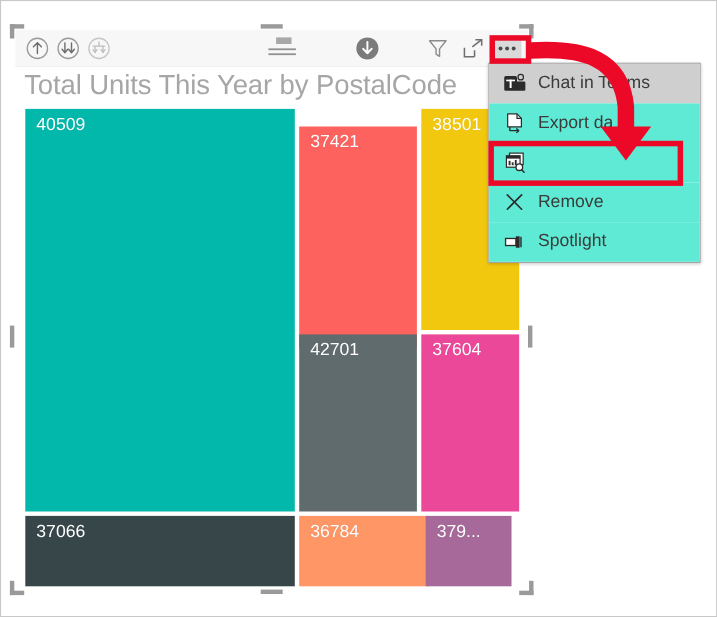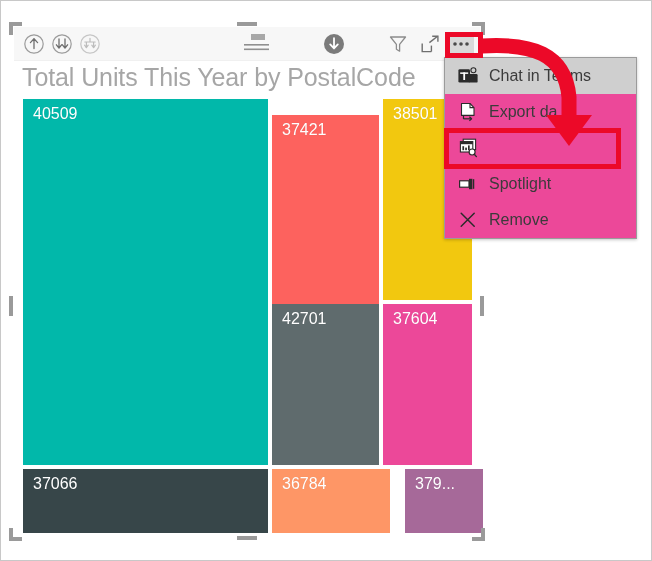--- a/index.html
+++ b/index.html
@@ -127,21 +127,21 @@
   }
   .menu-item {
     height: 36px;
     display: flex;
     align-items: center;
     padding-left: 10px;
     font-size: 16px;
     color: #3b3b3b;
     font-family: "Liberation Sans", sans-serif;
     box-sizing: border-box;
-    background: #ec4899;
+    background: #5eead4;
     white-space: nowrap;
   }
   .menu-item.hovered { background: #cfcfcf; }
   .menu-icon {
     width: 26px;
     height: 22px;
     margin-right: 8px;
     display: flex;
     align-items: center;
     justify-content: center;
@@ -261,21 +261,21 @@
       </div>
 
       <div class="tile" style="left:0px; top:370px; width:245px; height:64px; background:#374649;padding-left:35px;">
         <span class="tile-label">37066</span>
       </div>
 
       <div class="tile" style="left:249px; top:370px; width:118px; height:64px; background:#fe9666;">
         <span class="tile-label">36784</span>
       </div>
 
-      <div class="tile" style="left:382px; top:370px; width:78px; height:64px; background:#a66999;">
+      <div class="tile" style="left:364px; top:370px; width:78px; height:64px; background:#a66999;">
         <span class="tile-label">379...</span>
       </div>
     </div>
   </div>
 
   <div class="corner" style="left:8px; top:21px;">
     <i style="left:0; top:0; width:13px; height:4px;"></i>
     <i style="left:0; top:0; width:4px; height:13px;"></i>
   </div>
   <div class="corner" style="left:470px; top:21px;">
@@ -335,35 +335,35 @@
           <rect x="11" y="8.4" width="1.7" height="4.8" fill="#2b2b2b"></rect>
           <circle cx="15.1" cy="15" r="3" fill="#ffffff" stroke="#2b2b2b" stroke-width="1.2"></circle>
           <path d="M17.3 17.3 L19.4 19.6" fill="none" stroke="#2b2b2b" stroke-width="1.4" stroke-linecap="round"></path>
         </svg>
       </span>
     </div>
 
     <div class="menu-item">
       <span class="menu-icon">
         <svg width="22" height="22" viewBox="0 0 22 22">
+          <path d="M4.2 4.2 L17.2 17.2 M17.2 4.2 L4.2 17.2" fill="none" stroke="#2b2b2b" stroke-width="1.5" stroke-linecap="round"></path>
+        </svg>
+      </span>
+      <span class="menu-label">Remove</span>
+    </div>
+
+    <div class="menu-item">
+      <span class="menu-icon">
+        <svg width="22" height="22" viewBox="0 0 22 22">
           <rect x="2.6" y="7.8" width="9.4" height="6.4" fill="#ffffff" stroke="#2b2b2b" stroke-width="1.2"></rect>
           <rect x="12" y="5.8" width="3.4" height="10.4" fill="#2b2b2b"></rect>
           <path d="M16.6 6.2 L16.6 15.8" fill="none" stroke="#2b2b2b" stroke-width="1.3"></path>
         </svg>
       </span>
       <span class="menu-label">Spotlight</span>
-    </div>
-
-    <div class="menu-item">
-      <span class="menu-icon">
-        <svg width="22" height="22" viewBox="0 0 22 22">
-          <path d="M4.2 4.2 L17.2 17.2 M17.2 4.2 L4.2 17.2" fill="none" stroke="#2b2b2b" stroke-width="1.5" stroke-linecap="round"></path>
-        </svg>
-      </span>
-      <span class="menu-label">Remove</span>
     </div>
   </div>
 
   <svg id="arrow-layer">
     <path d="M 481 45 C 530 42, 564 52, 568 96 L 568 118" fill="none" stroke="#ec0928" stroke-width="15" stroke-linecap="butt"></path>
     <path d="M 545 114 L 591 114 L 568 145 Z" fill="#ec0928"></path>
   </svg>
 
   <div class="red-box" style="left:444px; top:31px; width:38px; height:26px;"></div>
 

